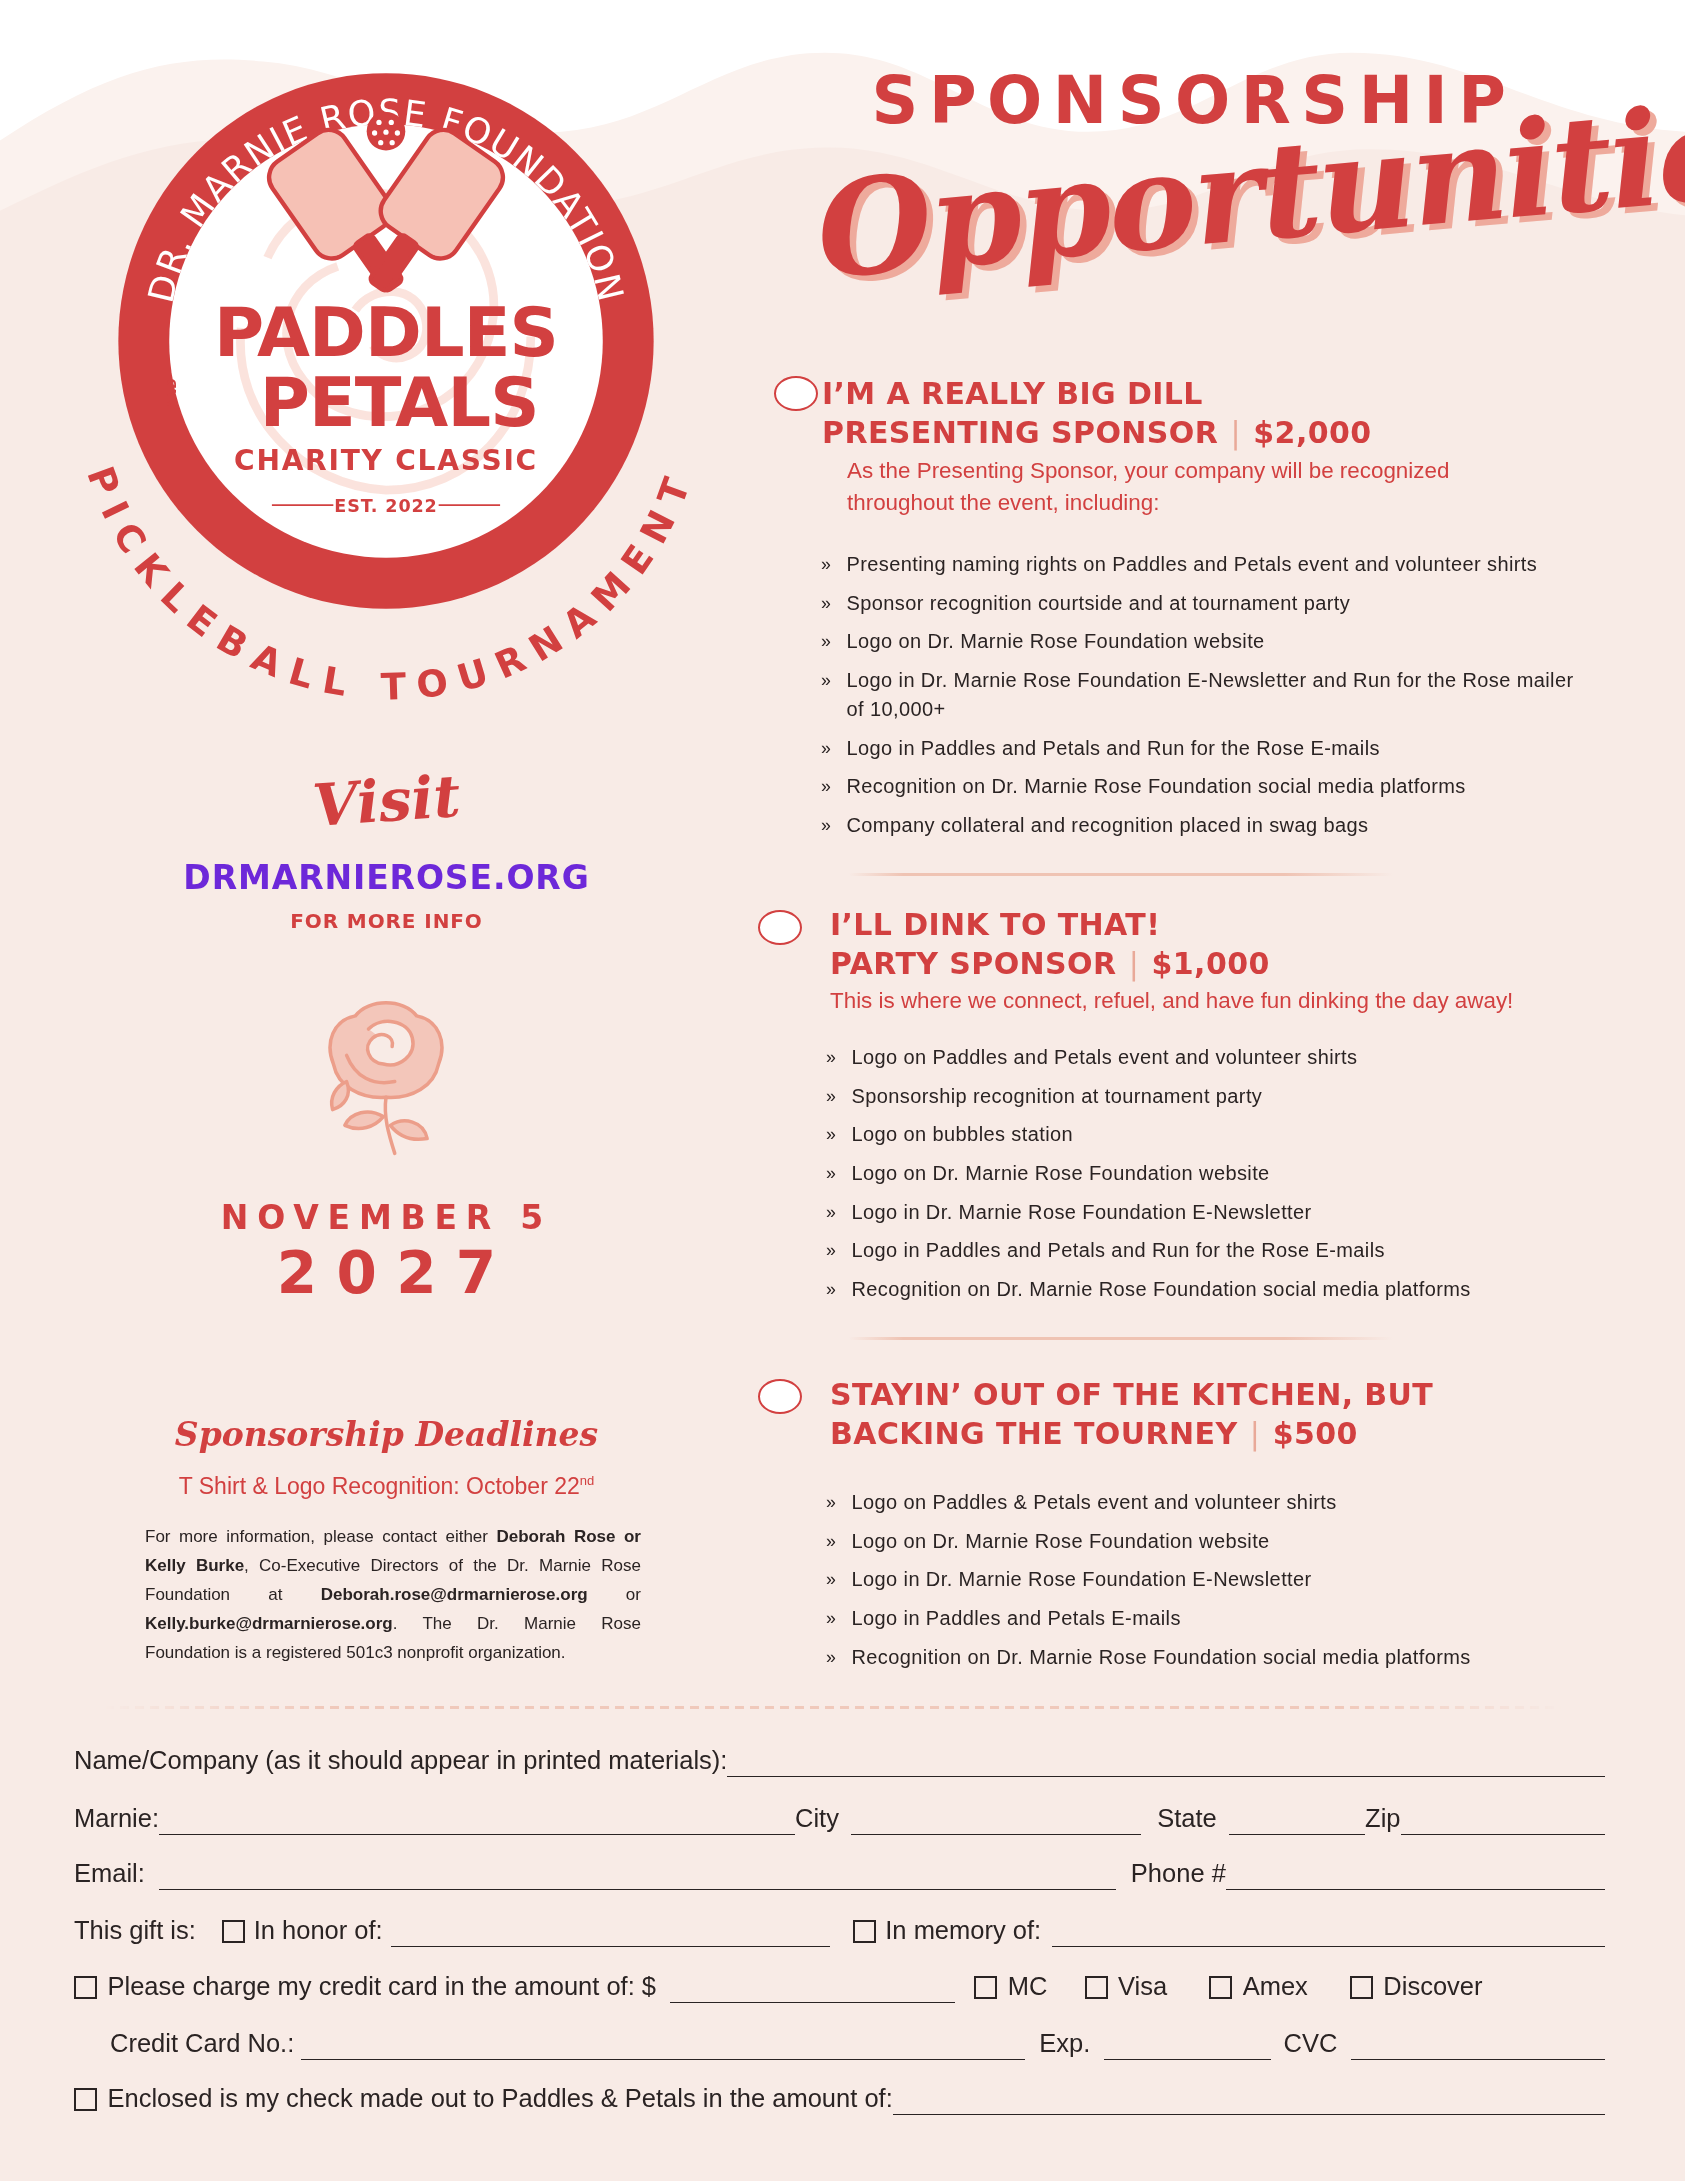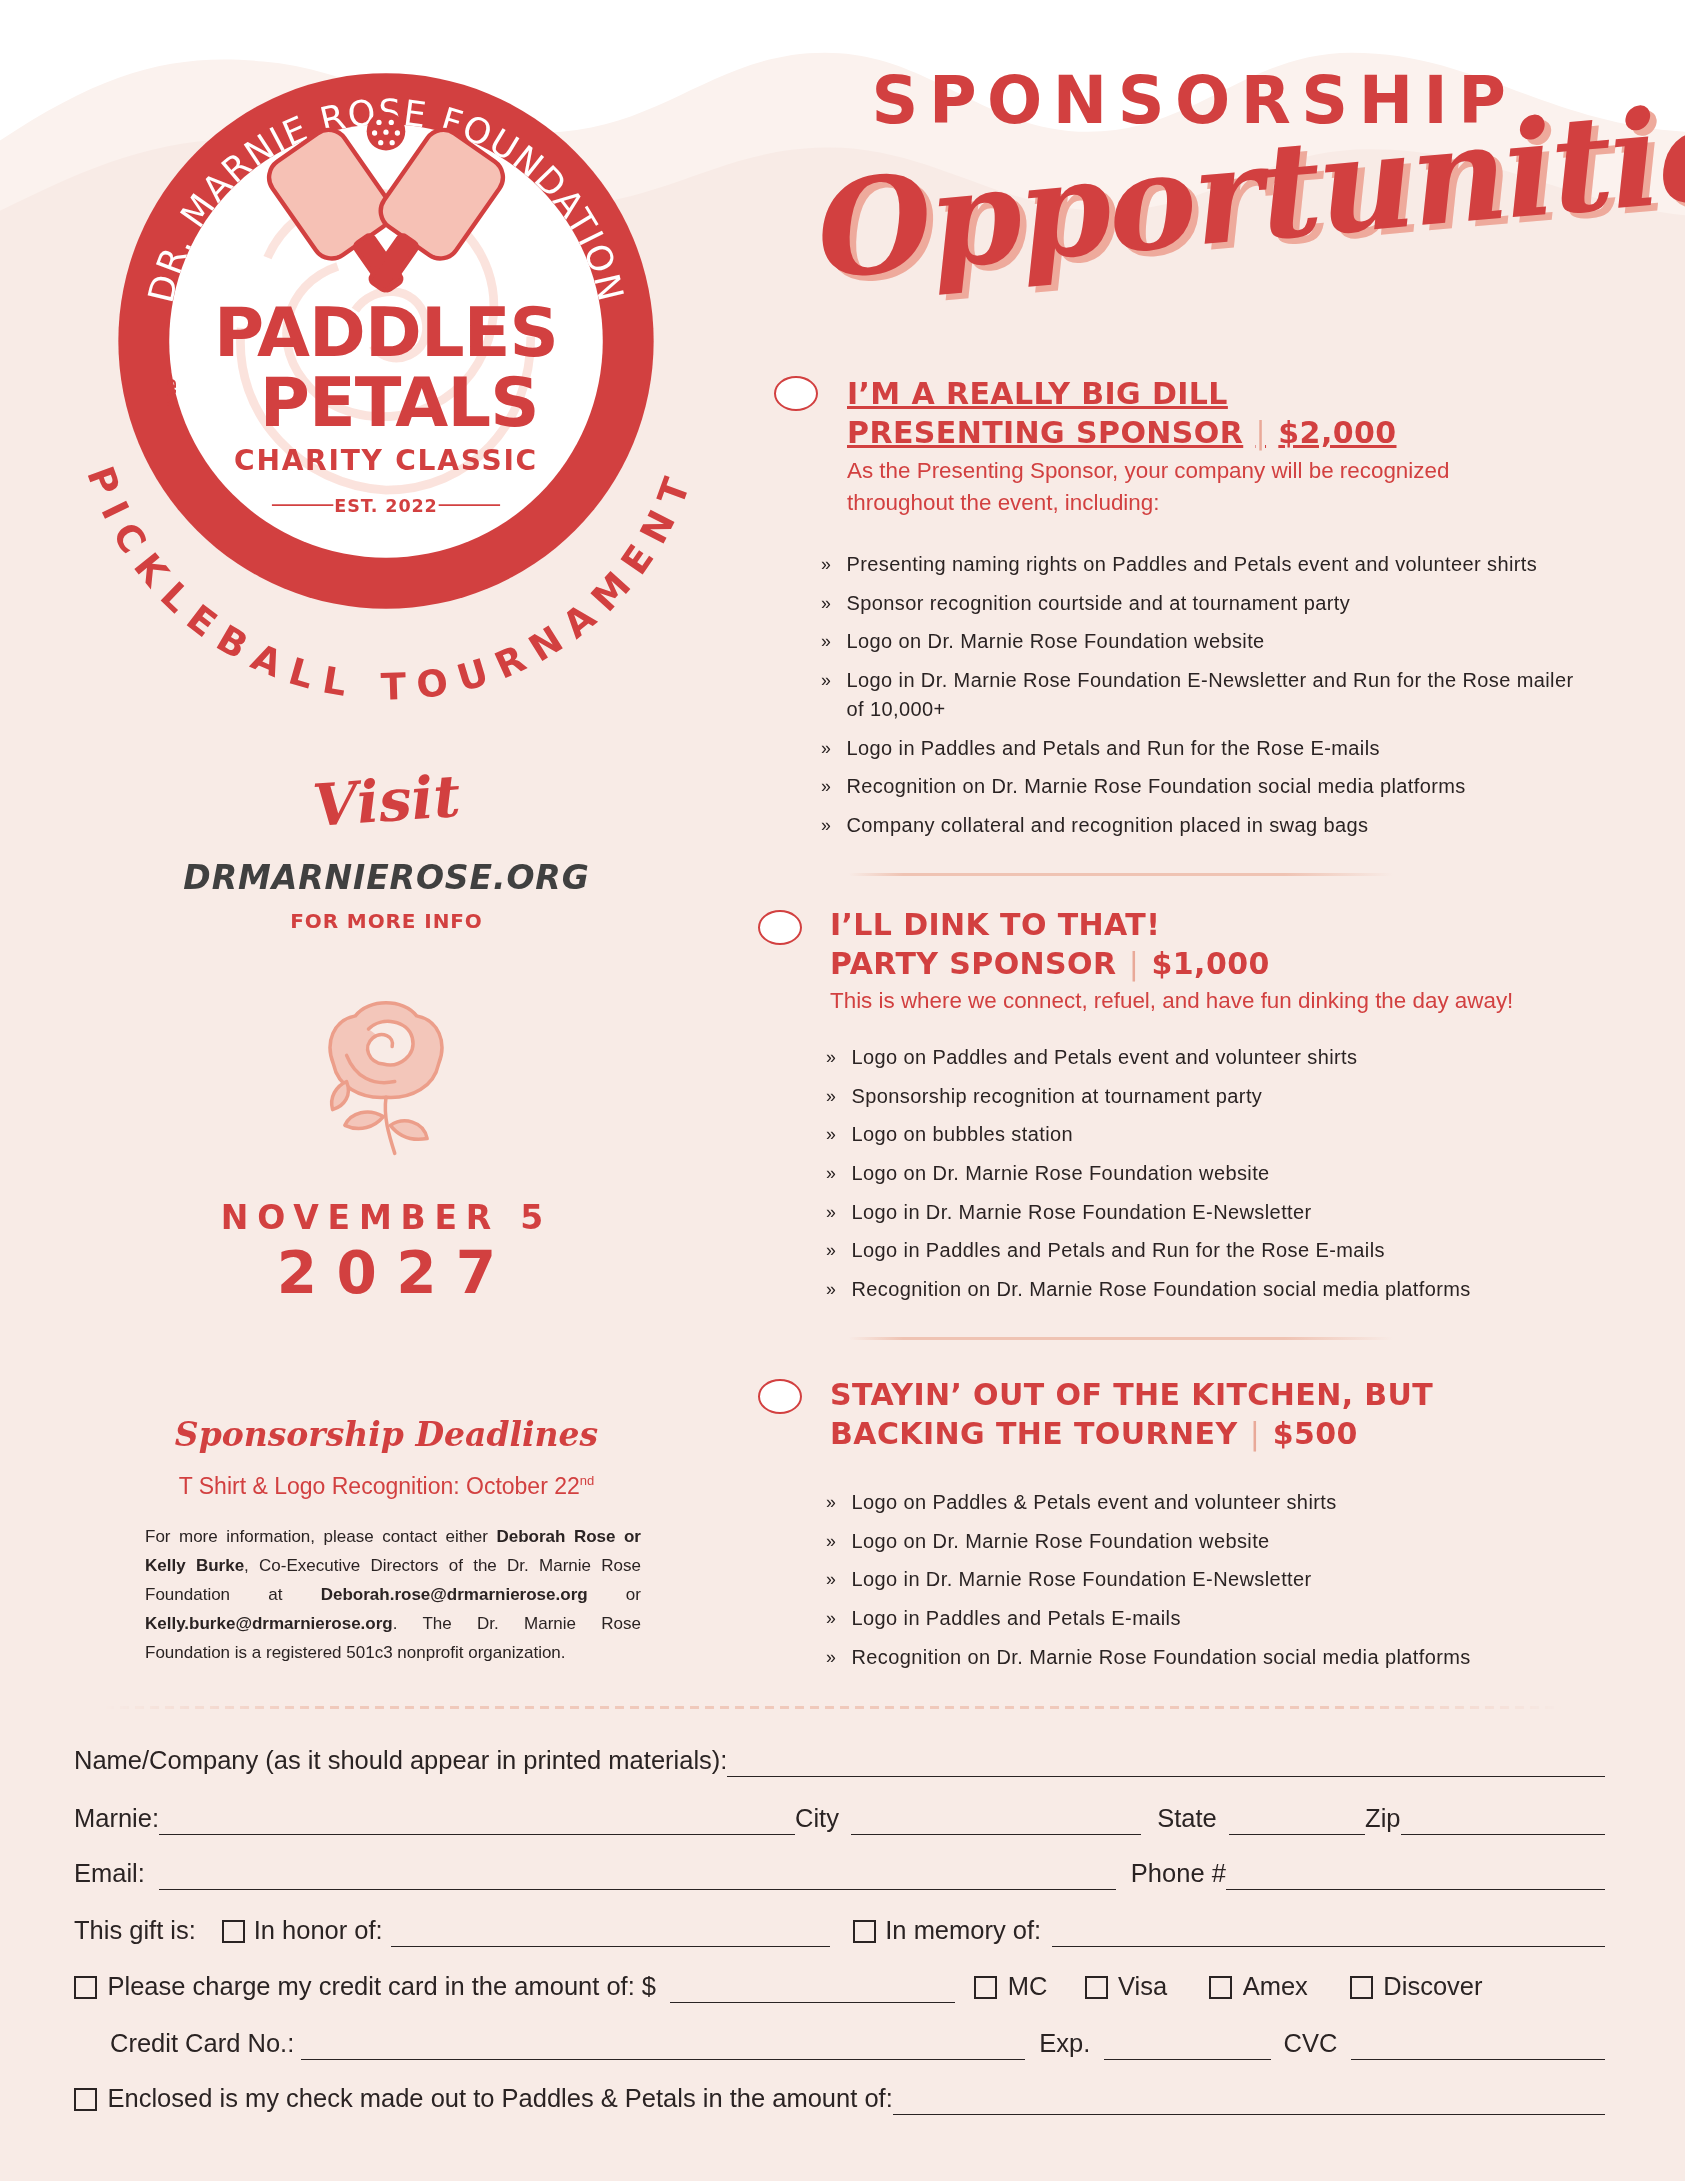--- a/index.html
+++ b/index.html
@@ -31,21 +31,21 @@
   .logo { left: 92px; top: 47px; width: 588px; height: 588px; }
 
   
   .center-col { left: 123px; width: 527px; text-align: center; }
   .visit-script {
     top: 772px; font-family: "DejaVu Serif", serif; font-style: italic; font-weight: bold;
     font-size: 58px; color: #d24040; line-height: 1; transform: rotate(-4deg);
   }
   .site-url {
     top: 858px; font-family: "DejaVu Sans", sans-serif; font-weight: bold;
-    font-size: 33px; color: #404040; letter-spacing: 0.9px; font-style: italic;
+    font-size: 33px; color: #6d28d9; letter-spacing: 0.9px;
   }
   .more-info {
     top: 909px; font-family: "DejaVu Sans", sans-serif; font-weight: bold;
     font-size: 20px; color: #d24040; letter-spacing: 0.9px;
   }
   .rose { left: 320px; top: 994px; width: 132px; height: 162px; }
   .date-month {
     top: 1198px; font-family: "DejaVu Sans", sans-serif; font-weight: bold;
     font-size: 33px; color: #d24040; letter-spacing: 8.8px;
   }
@@ -196,21 +196,21 @@
 
 <div class="abs center-col date-month">NOVEMBER 5</div>
 <div class="abs center-col date-year">2027</div>
 
 <div class="abs center-col deadlines-title">Sponsorship Deadlines</div>
 <div class="abs center-col deadline-line"><span>T Shirt &amp; Logo Recognition: October 22</span><sup>nd</sup></div>
 
 <p class="abs contact-para"><span>For more information, please contact either </span><b>Deborah Rose or Kelly Burke</b><span>, Co-Executive Directors of the Dr. Marnie Rose Foundation at </span><b>Deborah.rose@drmarnierose.org</b><span> or </span><b>Kelly.burke@drmarnierose.org</b><span>.  The Dr. Marnie Rose Foundation is a registered 501c3 nonprofit organization.</span></p>
 
 <div class="abs radio" style="left:774px; top:376px;"></div>
-<div class="abs tier-title" style="left:847px; top:374px;text-decoration:underline;">
+<div class="abs tier-title" style="left:822px; top:374px;">
   <div>I’M A REALLY BIG DILL</div>
   <div><span>PRESENTING SPONSOR</span><span class="sep">|</span><span>$2,000</span></div>
 </div>
 <div class="abs tier-desc" style="left:847px; top:455px; width:676px;">As the Presenting Sponsor, your company will be recognized throughout the event, including:</div>
 <ul class="abs bullets" style="left:821px; top:550px; width:825px;">
   <li style="margin-bottom:9.7px"><span class="chev">»</span><span>Presenting naming rights on Paddles and Petals event and volunteer shirts</span></li>
   <li style="margin-bottom:9.7px"><span class="chev">»</span><span>Sponsor recognition courtside and at tournament party</span></li>
   <li style="margin-bottom:9.7px"><span class="chev">»</span><span>Logo on Dr. Marnie Rose Foundation website</span></li>
   <li style="margin-bottom:9.7px; width:764px"><span class="chev">»</span><span>Logo in Dr. Marnie Rose Foundation E-Newsletter and Run for the Rose mailer of 10,000+</span></li>
   <li style="margin-bottom:9.7px"><span class="chev">»</span><span>Logo in Paddles and Petals and Run for the Rose E-mails</span></li>

